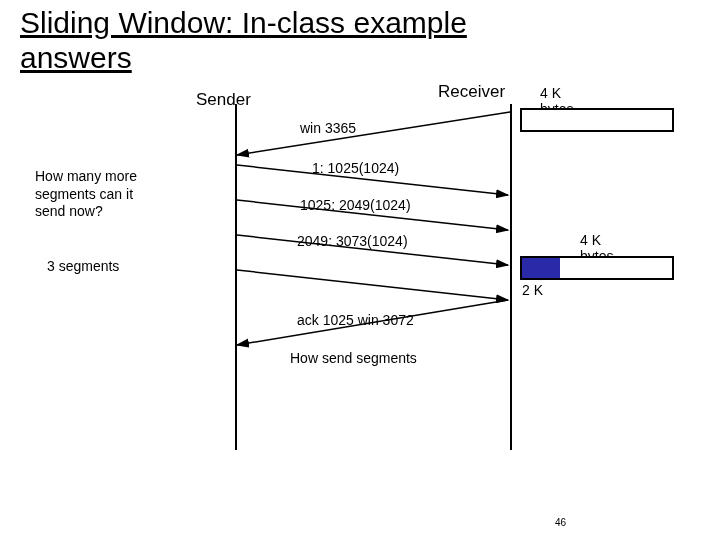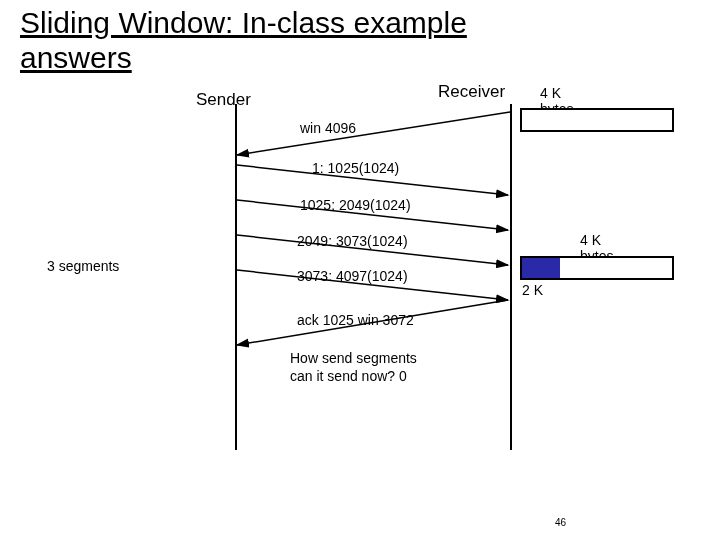--- a/index.html
+++ b/index.html
@@ -26,20 +26,25 @@
 
 <div class="label small" style="left:540px;top:85px">4 K bytes</div>
 <div class="buffer" style="left:520px;top:108px"></div>
 
 <div class="label small" style="left:580px;top:232px">4 K bytes</div>
 <div class="buffer" style="left:520px;top:256px">
   <div class="fill" style="width:25%"></div>
 </div>
 <div class="label small" style="left:522px;top:282px">2 K</div>
 
+<div class="label small" style="left:35px;top:168px;line-height:1.25">
+  <span>How many more</span><br>
+  <span>segments can it</span><br>
+  <span>send now?</span>
+</div>
 <div class="label small" style="left:47px;top:258px">3 segments</div>
 
 <svg width="720" height="540" style="position:absolute;left:0;top:0;pointer-events:none">
   <defs>
     <marker id="ah" markerWidth="10" markerHeight="10" refX="8" refY="3" orient="auto">
       <path d="M0,0 L9,3 L0,6 Z" fill="#000"></path>
     </marker>
   </defs>
 
   <line x1="510" y1="112" x2="237" y2="155" stroke="#000" stroke-width="1.5" marker-end="url(#ah)"></line>
@@ -48,27 +53,25 @@
 
   <line x1="237" y1="200" x2="508" y2="230" stroke="#000" stroke-width="1.5" marker-end="url(#ah)"></line>
 
   <line x1="237" y1="235" x2="508" y2="265" stroke="#000" stroke-width="1.5" marker-end="url(#ah)"></line>
 
   <line x1="237" y1="270" x2="508" y2="300" stroke="#000" stroke-width="1.5" marker-end="url(#ah)"></line>
 
   <line x1="508" y1="300" x2="237" y2="345" stroke="#000" stroke-width="1.5" marker-end="url(#ah)"></line>
 </svg>
 
-<div class="label small" style="left:300px;top:120px">win 4096</div>
+<div class="label small" style="left:300px;top:120px">win 3365</div>
 <div class="label small" style="left:312px;top:160px">1: 1025(1024)</div>
 <div class="label small" style="left:300px;top:197px">1025: 2049(1024)</div>
 <div class="label small" style="left:297px;top:233px">2049: 3073(1024)</div>
-<div class="label small" style="left:297px;top:268px">3073: 4097(1024)</div>
 <div class="label small" style="left:297px;top:312px">ack 1025 win 3072</div>
 
 <div class="label small" style="left:290px;top:350px;line-height:1.25">
   <span>How send segments</span><br>
-  <span>can it send now?  0</span>
 </div>
 
 <div class="pg">46</div>
 
 </div>
 
 </body></html>

